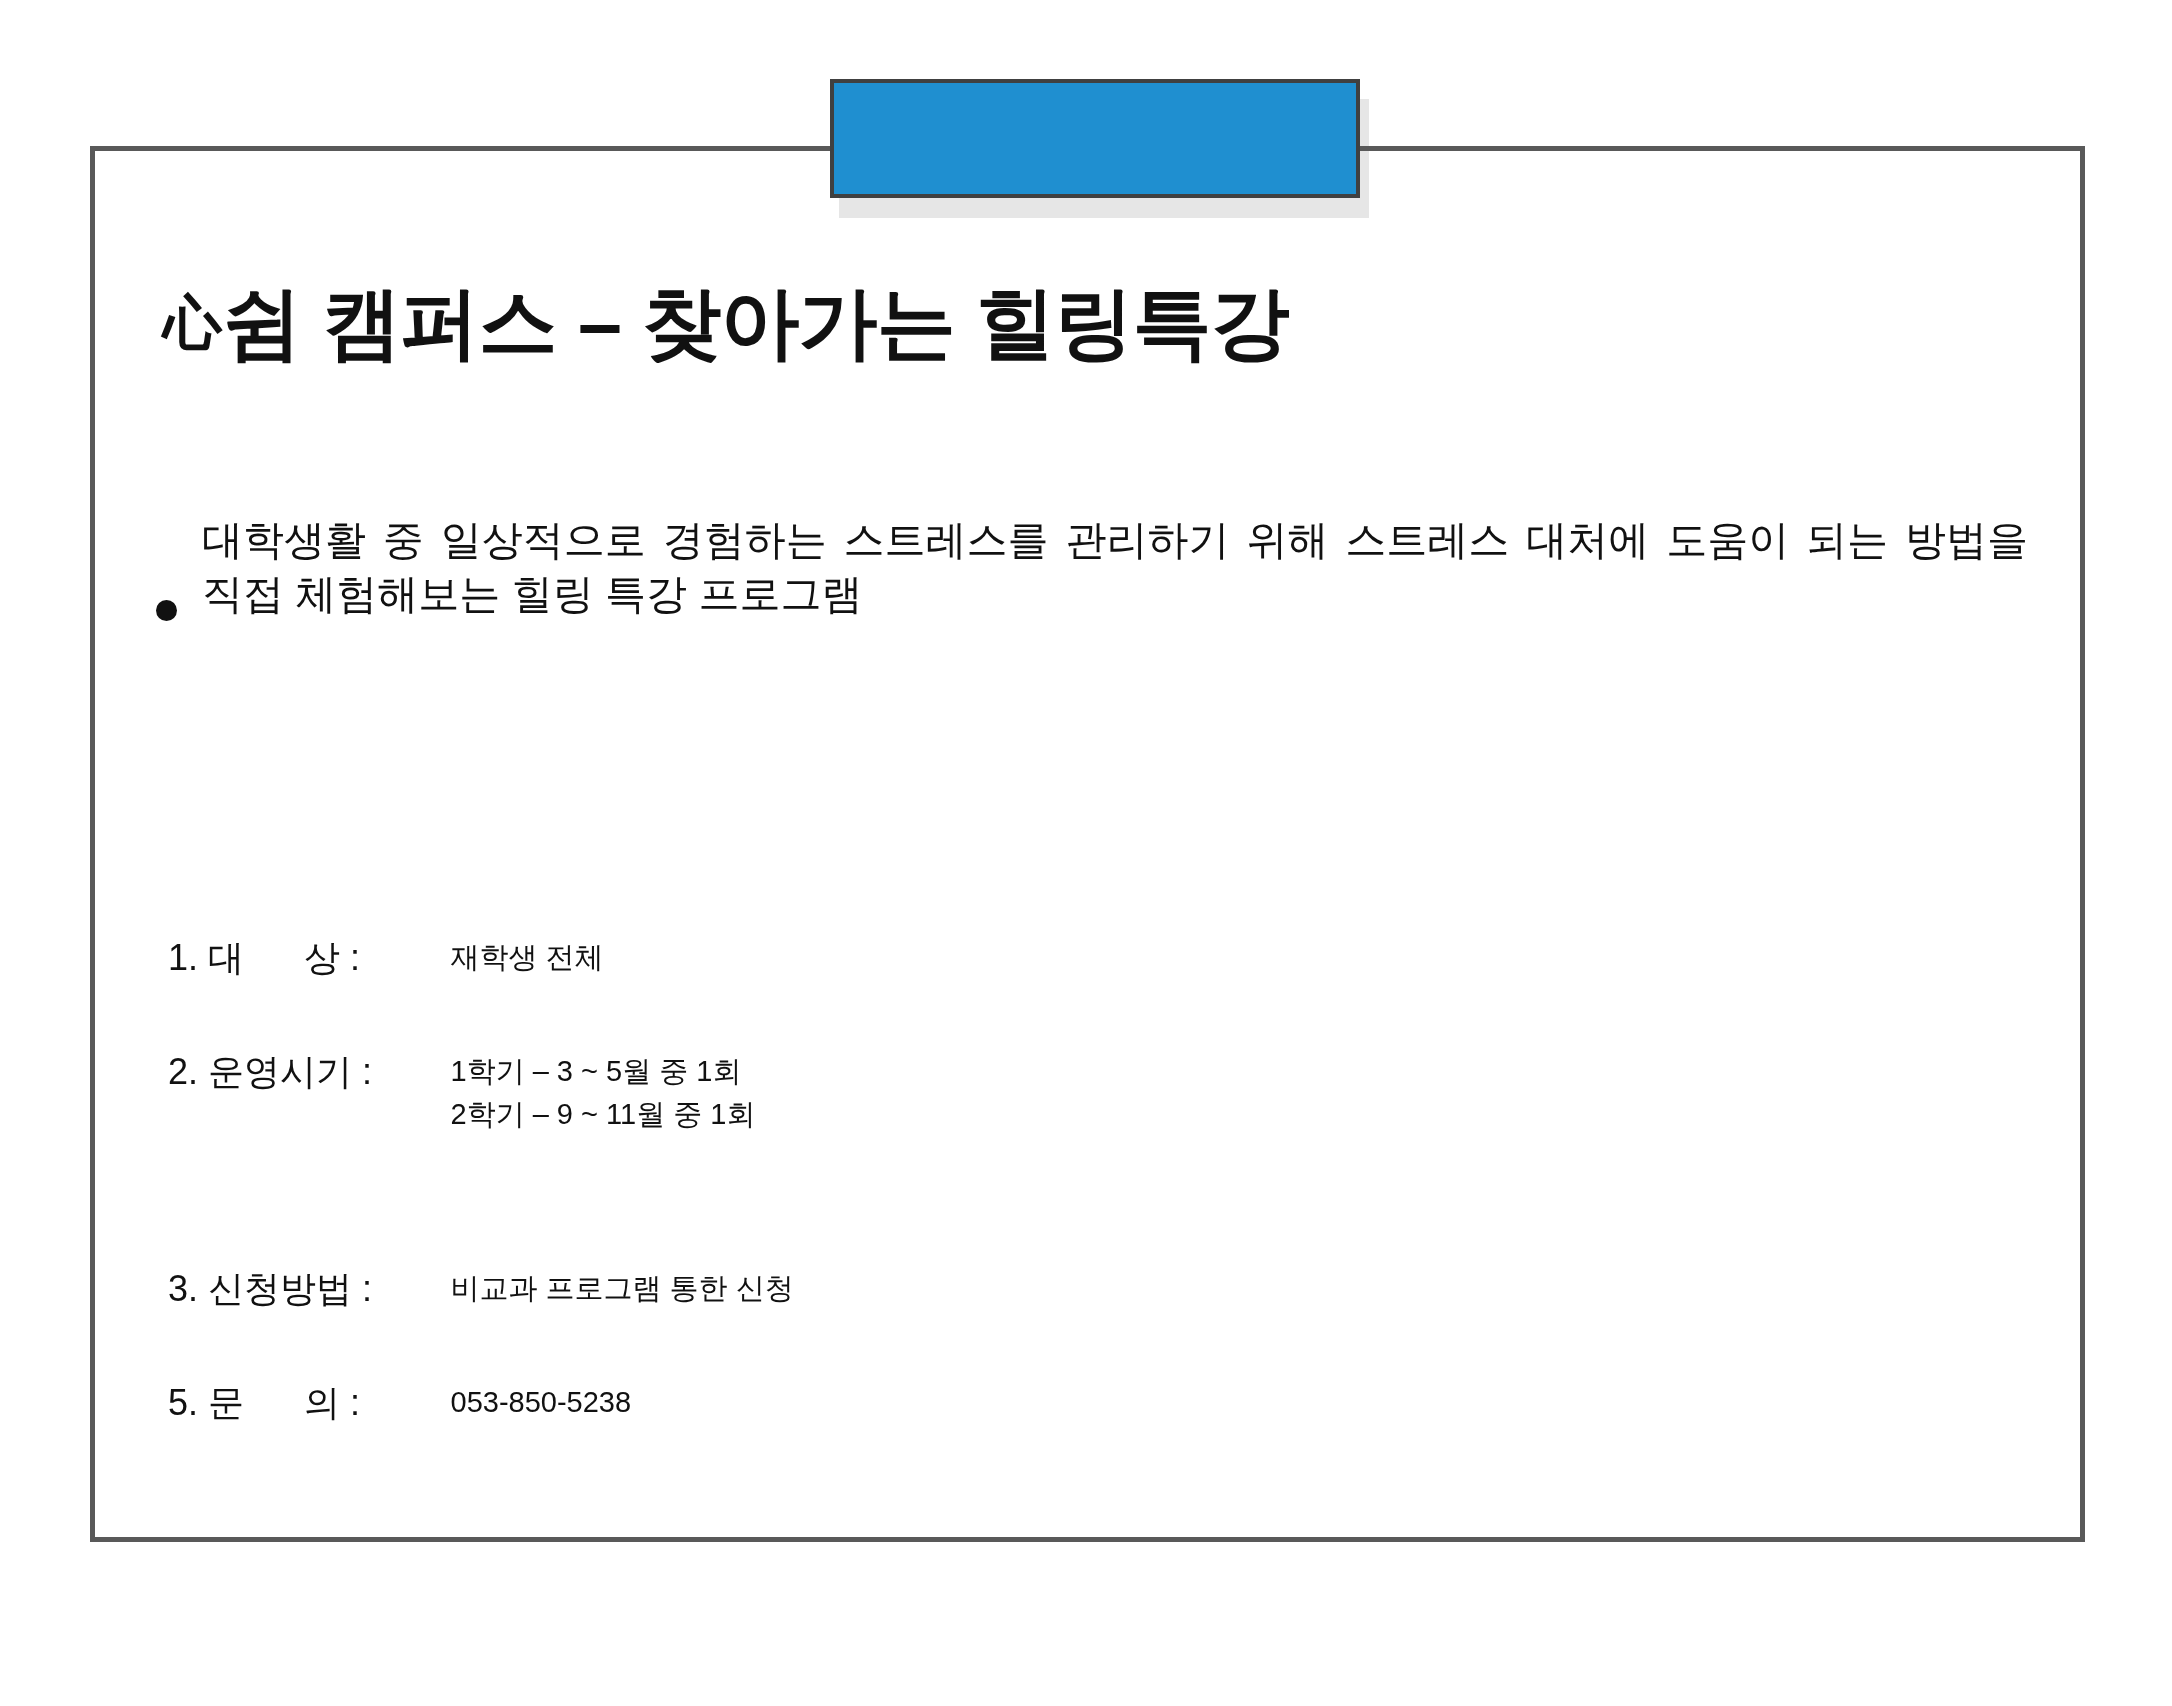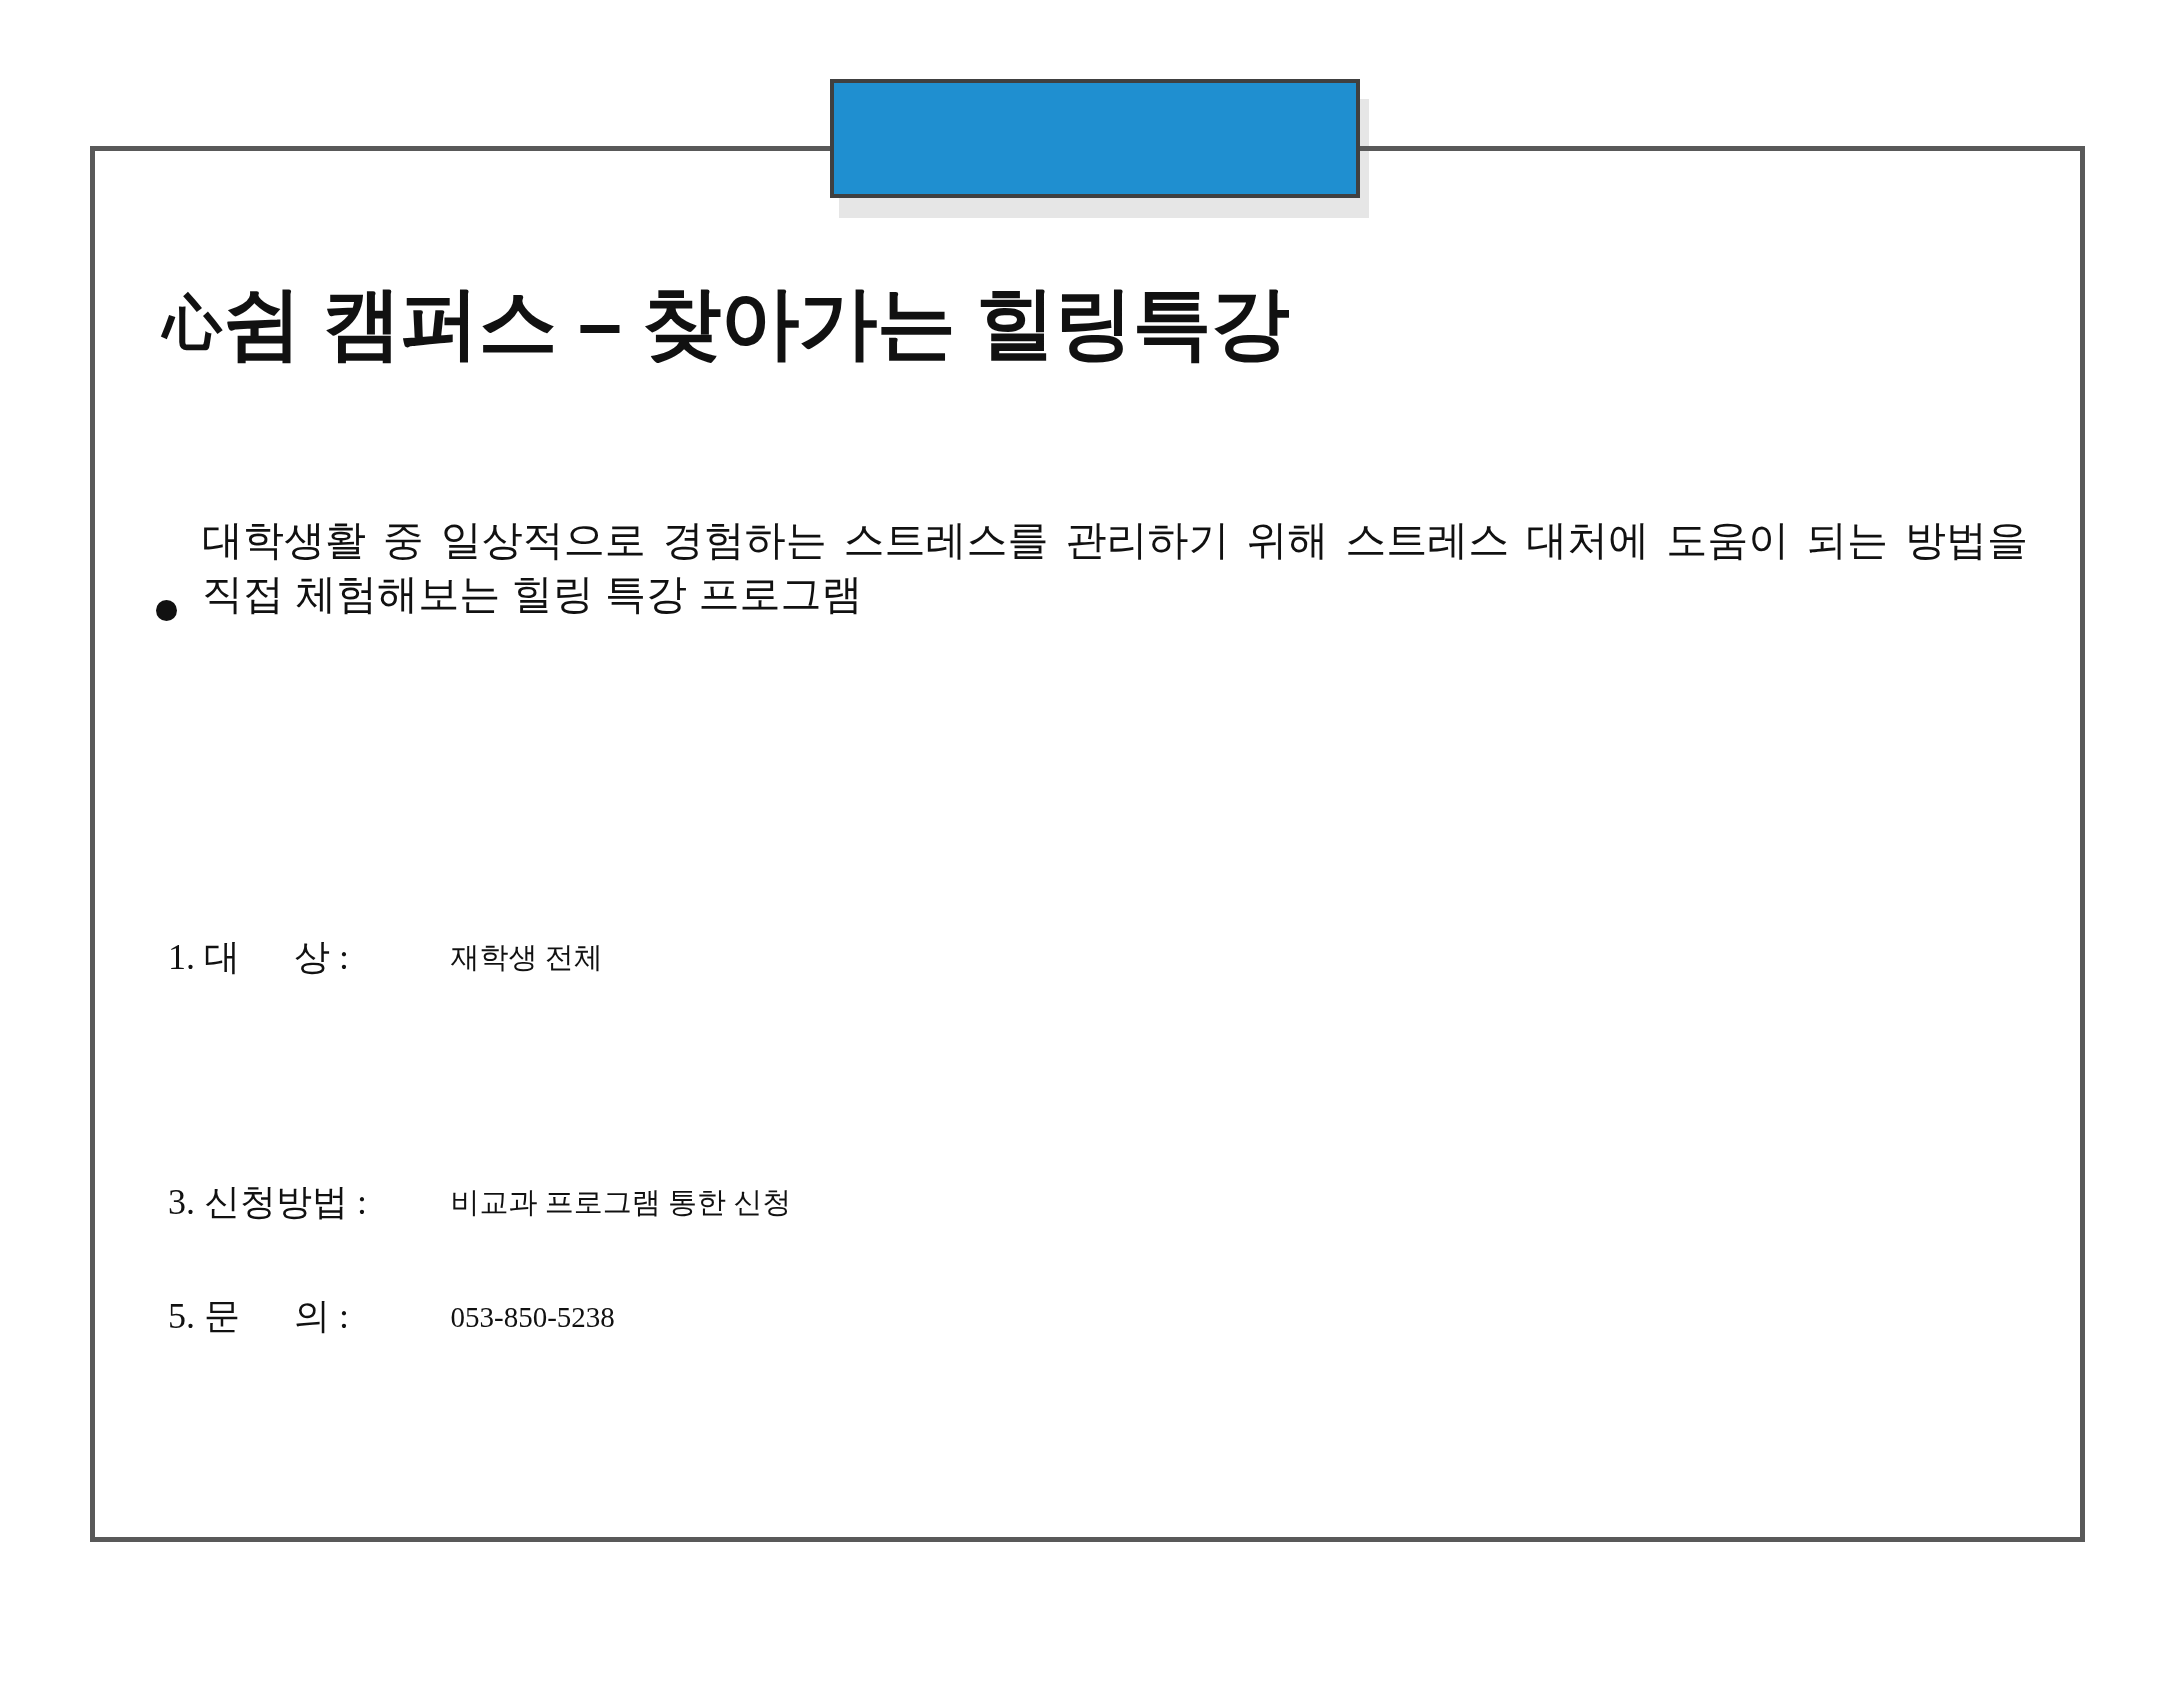--- a/index.html
+++ b/index.html
@@ -110,23 +110,22 @@
 
   
   .items {
     position: absolute;
     left: 168px;
     top: 936px;
     width: 1806px;
   }
   .item {
     display: flex;
-    align-items: flex-end;
+    align-items: flex-start;
     margin-bottom: 0;
-    font-family: Liberation Serif, serif;
   }
   .item-label {
     font-size: 36px;
     line-height: 1.2;
     white-space: pre;
     color: #111111;
     min-width: 271px;
   }
   .item-value {
     font-size: 29px;
@@ -163,20 +162,25 @@
 
   <div class="items">
 
     <div class="item">
       <div class="item-label">1. 대      상 :</div>
       <div class="item-value">재학생 전체</div>
     </div>
 
     <div class="sp-1"></div>
 
+    <div class="item">
+      <div class="item-label">2. 운영시기 :</div>
+      <div class="item-value">1학기  – 3 ~ 5월 중 1회
+2학기 – 9 ~ 11월 중 1회</div>
+    </div>
 
     <div class="sp-2"></div>
 
     <div class="item">
       <div class="item-label">3. 신청방법 :</div>
       <div class="item-value">비교과 프로그램 통한 신청</div>
     </div>
 
     <div class="sp-3"></div>
 

